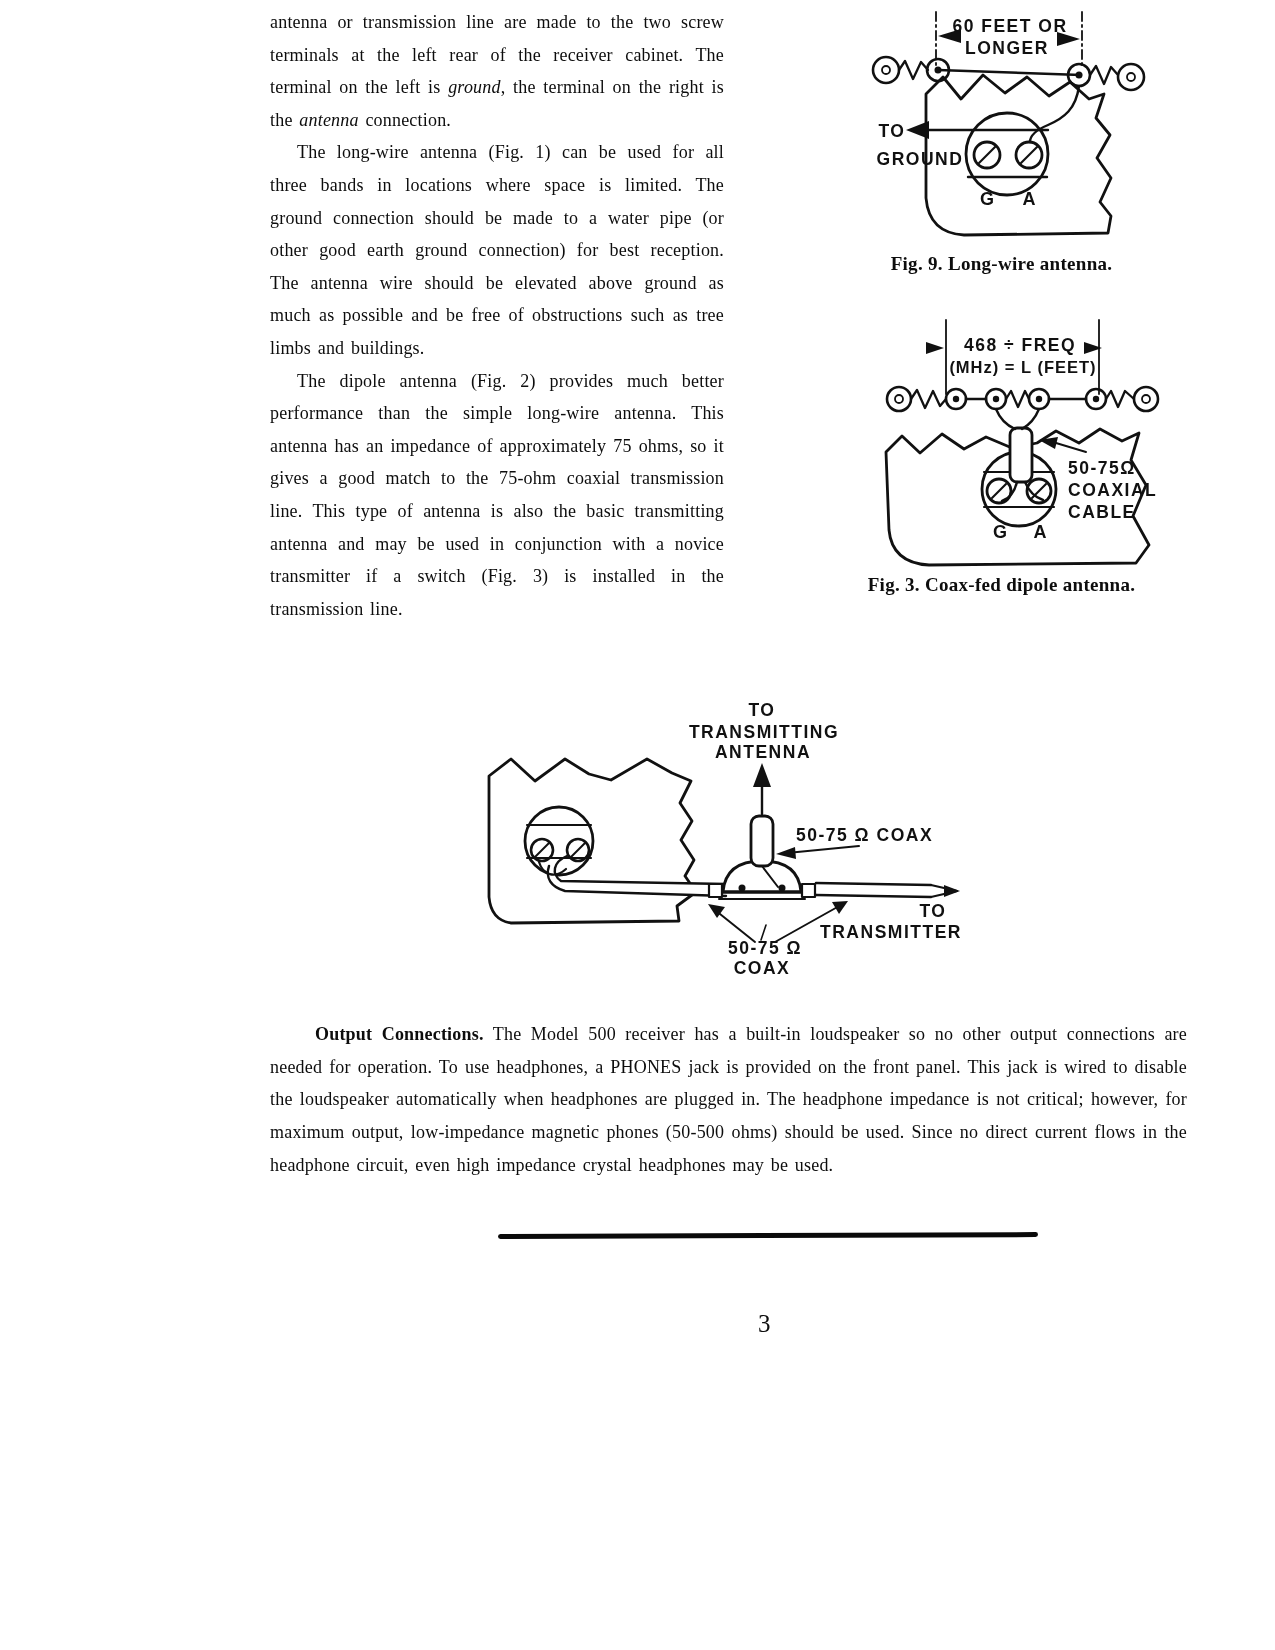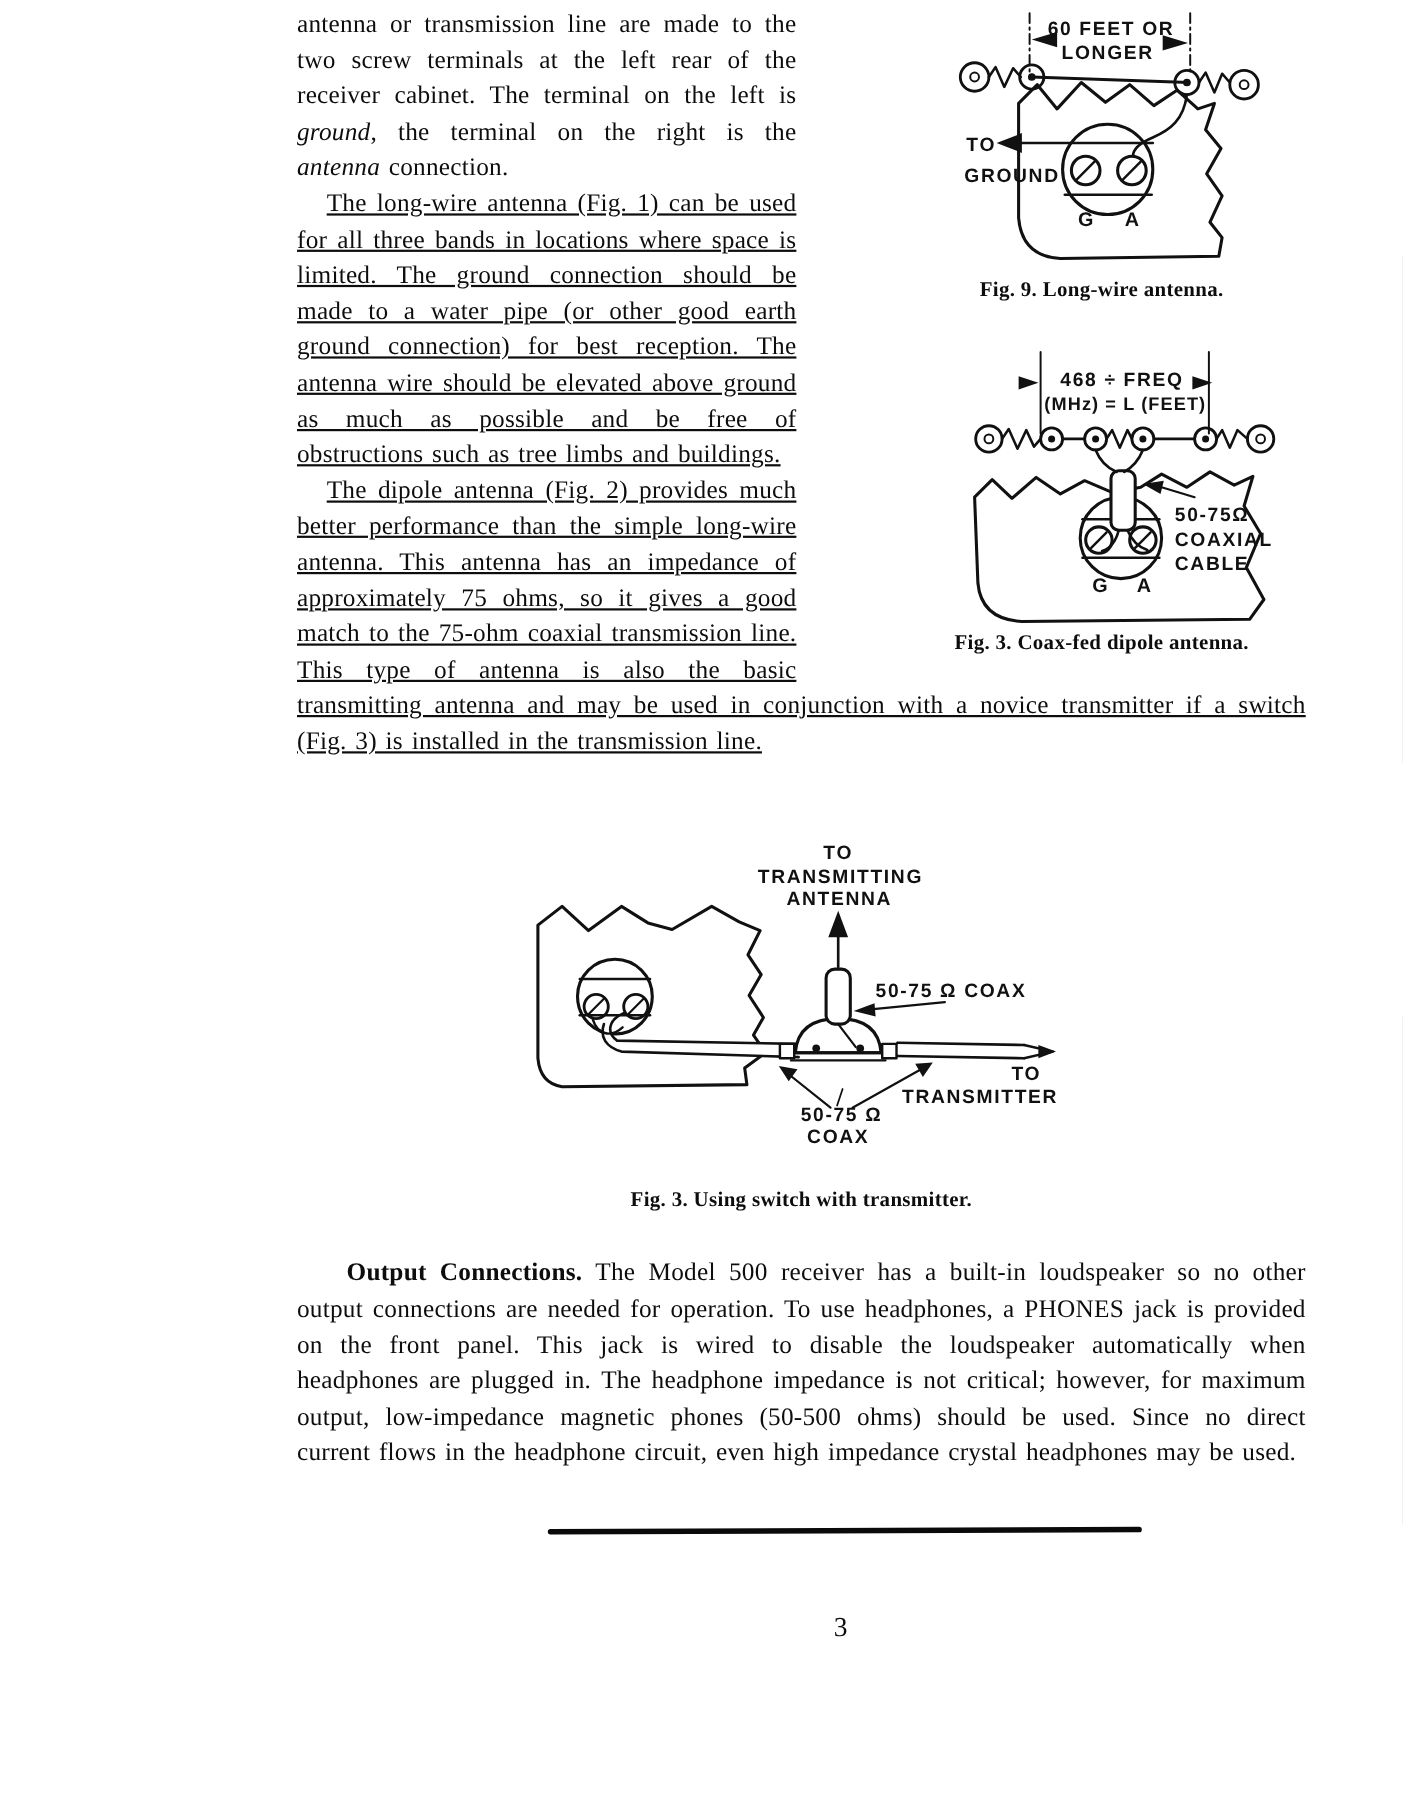--- a/index.html
+++ b/index.html
@@ -5,23 +5,23 @@
   html,body { margin:0; padding:0; background:#e8e8e8; }
   .page {
     width:1275px; height:1650px; background:#ffffff; color:#0d0d0d;
     position:relative; overflow:hidden; margin:0 auto;
     font-family:"Liberation Serif", serif;
   }
   .content { padding:6px 88px 0 270px; }
   .content::after { content:""; display:block; clear:both; }
   p {
     margin:0; text-align:justify;
-    font-size:23px; line-height:32.6px; word-spacing:2px; letter-spacing:0.2px;
-  }
-  .indent { text-indent:27px;text-decoration:underline; }
+    font-size:18px; line-height:32.6px; word-spacing:2px; letter-spacing:0.2px;
+  }
+  .indent { text-indent:27px; }
   .p4 { text-indent:45px; margin-top:39px; }
   .it { font-style:italic; }
   .lead { font-weight:bold; }
   .fig-float { float:right; width:463px; height:612px; }
   .fig-col-inner { width:335px; margin-left:110px; }
   figure { margin:0; }
   .figcaption {
     font-family:"Liberation Serif", serif; font-weight:bold; font-size:19px;
     text-align:center; letter-spacing:0.3px; white-space:nowrap;
   }
@@ -211,21 +211,20 @@
         </g>
         <text class="hand" x="323" y="62" text-anchor="middle">TO</text>
         <text class="hand" x="325" y="84" text-anchor="middle">TRANSMITTING</text>
         <text class="hand" x="324" y="104" text-anchor="middle">ANTENNA</text>
         <text class="hand" x="357" y="187">50-75 Ω COAX</text>
         <text class="hand" x="494" y="263" text-anchor="middle">TO</text>
         <text class="hand" x="452" y="284" text-anchor="middle">TRANSMITTER</text>
         <text class="hand" x="326" y="300" text-anchor="middle">50-75 Ω</text>
         <text class="hand" x="323" y="320" text-anchor="middle">COAX</text>
       </svg>
-      <figcaption class="figcaption cap3">Fig. 3. Using switch with transmitter.</figcaption>
     </figure>
 
     <p class="p4"><span class="lead">Output Connections.</span><span> The Model 500 receiver has a built-in loudspeaker so no other output connections are needed for operation. To use headphones, a PHONES jack is provided on the front panel. This jack is wired to disable the loudspeaker automatically when headphones are plugged in. The headphone impedance is not critical; however, for maximum output, low-impedance magnetic phones (50-500 ohms) should be used. Since no direct current flows in the headphone circuit, even high impedance crystal headphones may be used.</span></p>
 
     <div class="divider"></div>
     <div class="page-number">3</div>
 
   </div>
 </div>
 

